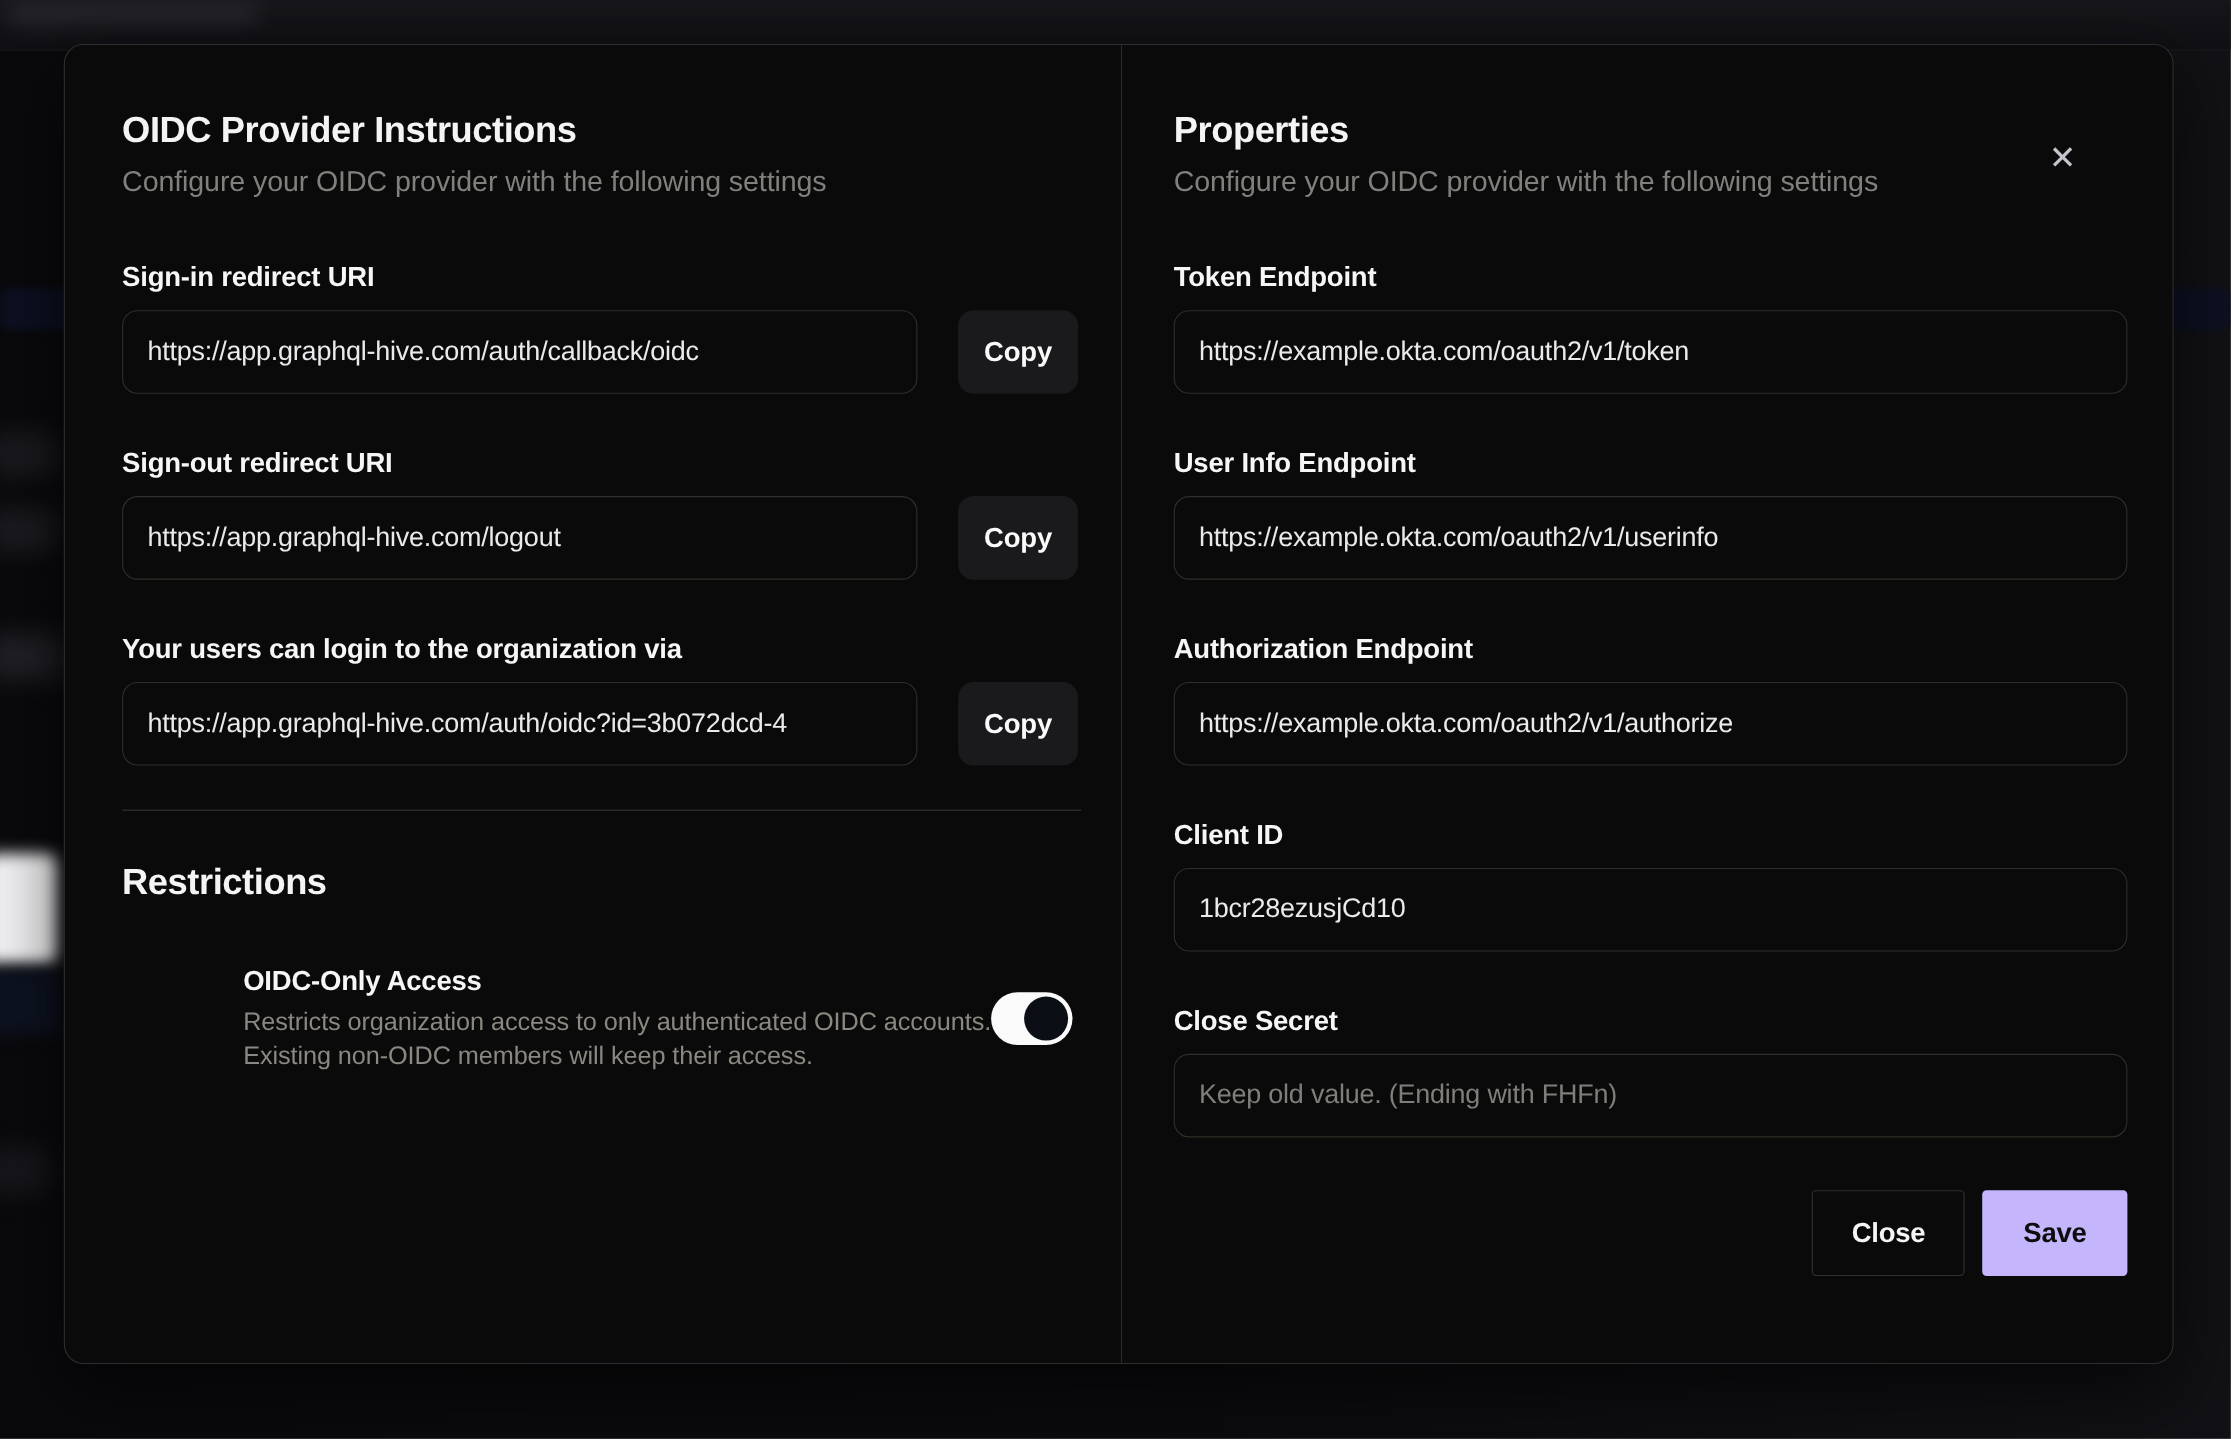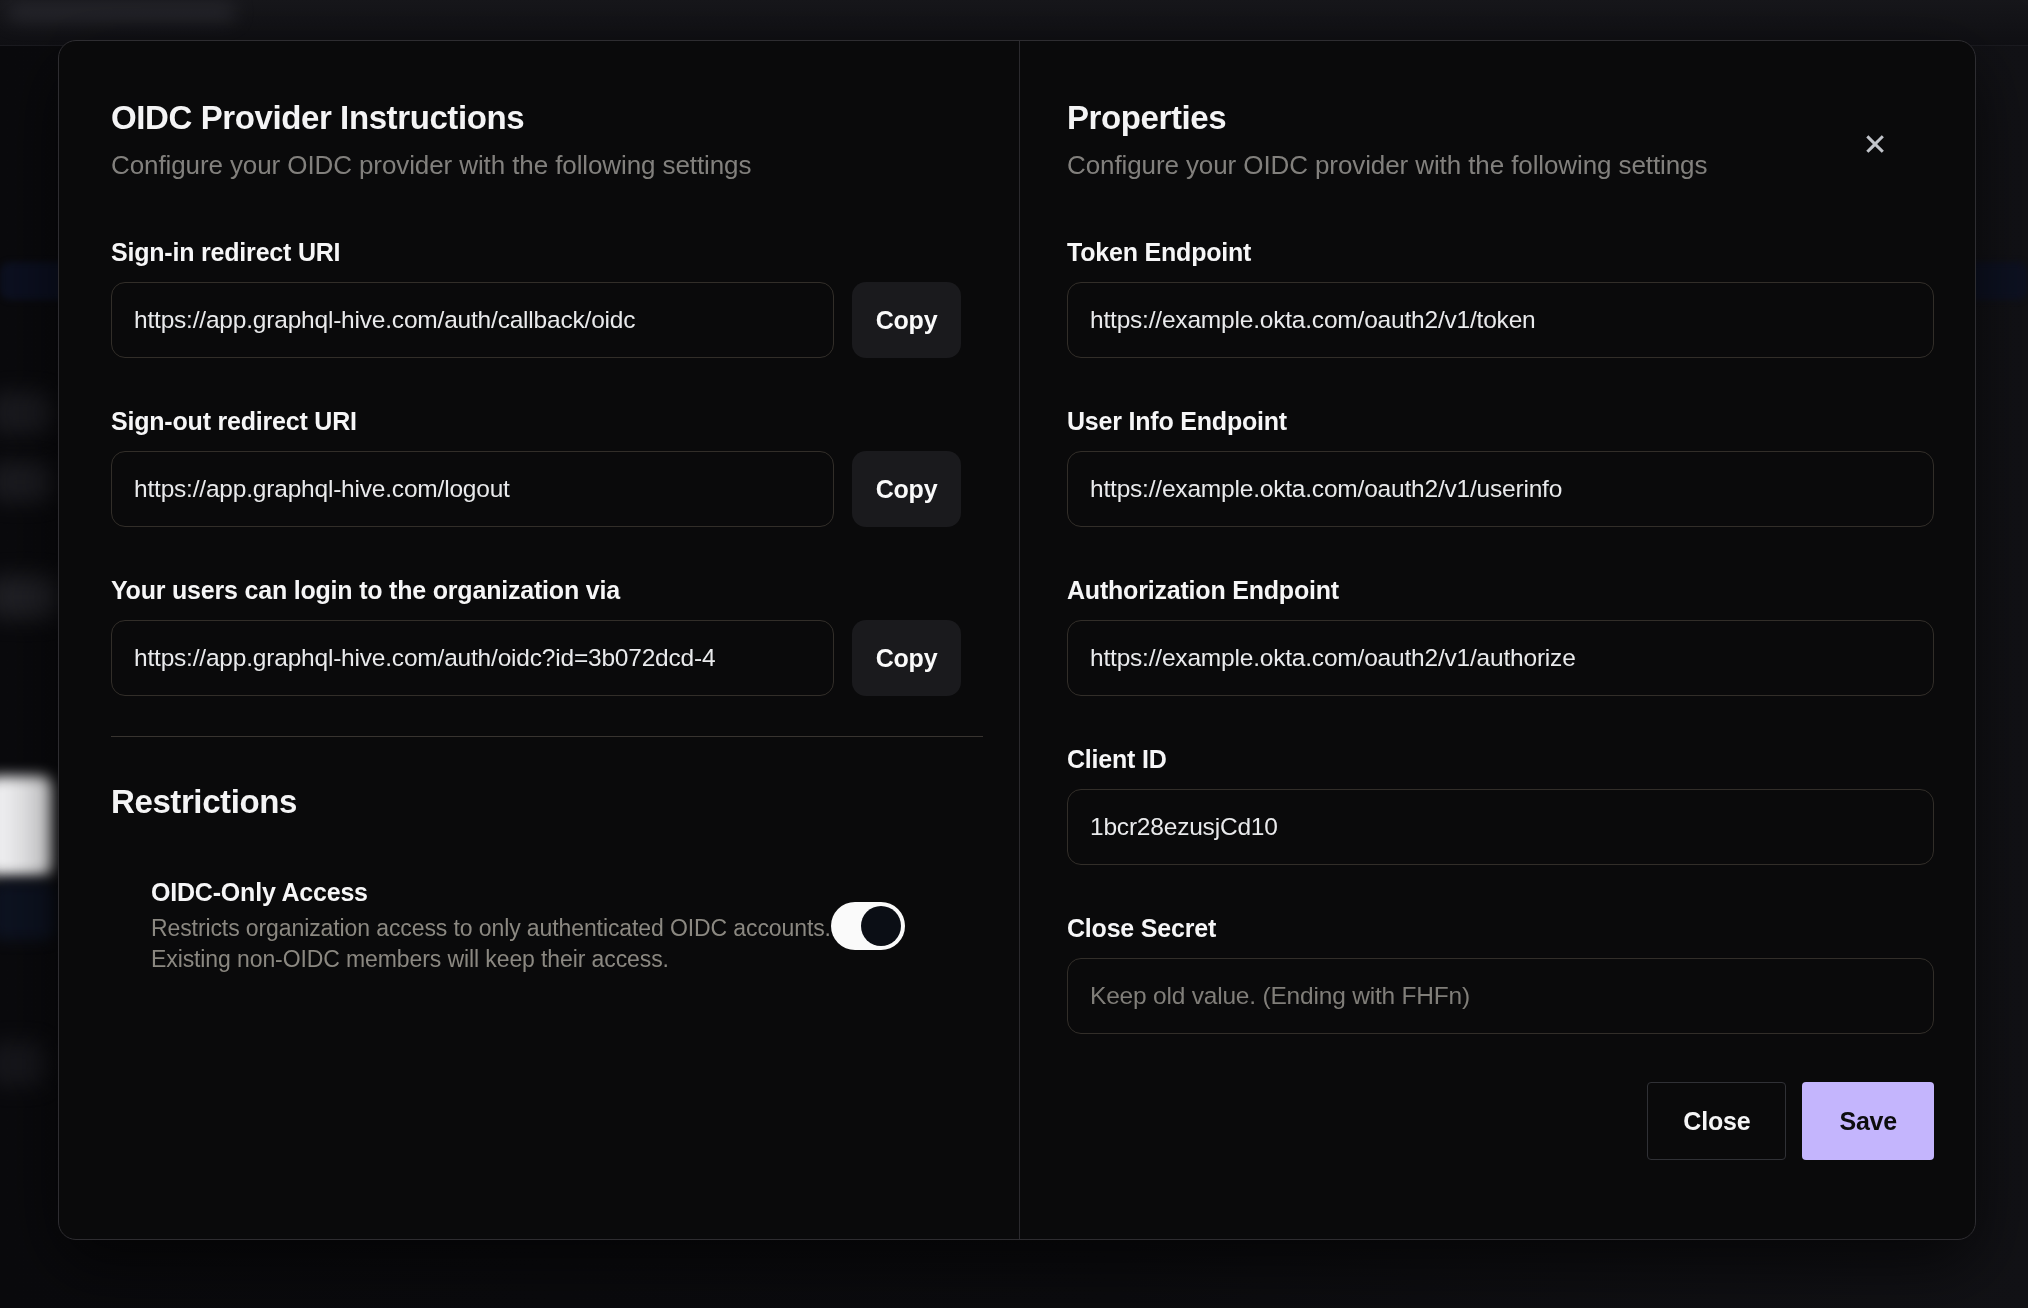--- a/index.html
+++ b/index.html
@@ -44,21 +44,21 @@
   h2.section-title {
     font-size: 33px; font-weight: 700; letter-spacing: -0.4px; color: #f4f4f5; line-height: 1.25;
   }
   p.section-subtitle {
     margin-top: 12px; font-size: 26px; color: #82807d; font-weight: 400; letter-spacing: -0.1px;
   }
 
   .field { margin-top: 48px; }
   .field-first { margin-top: 56px; }
   .field-label { font-size: 25px; font-weight: 600; color: #f6f6f7; line-height: 30px; letter-spacing: -0.2px; }
-  .field-row { display: flex; gap: 18px; margin-top: 15px; }
+  .field-row { display: flex; gap: 37px; margin-top: 15px; }
 
   input.text-input {
     height: 76px; border-radius: 14px;
     background: transparent;
     border: 1px solid #322e29;
     color: #e9eaec; font-size: 24.5px; font-family: inherit;
     padding: 0 22px; outline: none; width: 100%;
     letter-spacing: -0.2px;
     text-overflow: clip; white-space: nowrap; overflow: hidden;
   }
@@ -69,21 +69,21 @@
     width: 109px; height: 76px; border-radius: 14px; border: none;
     background: #1a1a1d; color: #fafafa;
     font-size: 25px; font-weight: 600; font-family: inherit; cursor: pointer;
     letter-spacing: -0.2px;
   }
 
   hr.left-divider { border: none; height: 1px; background: #383430; margin-top: 40px; }
 
   h2.restrictions-title { margin-top: 44px; }
 
-  .toggle-row { margin-top: 54px; display: flex; align-items: center; justify-content: flex-start; padding-right: 8px; margin-left: 40px; }
+  .toggle-row { margin-top: 54px; display: flex; align-items: center; justify-content: flex-end; padding-right: 8px; }
   .toggle-texts { max-width: 740px; }
   .toggle-label { font-size: 25px; font-weight: 600; color: #f6f6f7; line-height: 30px; letter-spacing: -0.2px; }
   .toggle-desc { margin-top: 6px; font-size: 23px; line-height: 31px; color: #8b8881; letter-spacing: -0.1px; }
 
   .toggle {
     width: 74px; height: 48px; border-radius: 24px; background: #fafafa;
     position: relative; cursor: pointer; flex: none;
   }
   .toggle .knob {
     position: absolute; right: 4px; top: 4px; width: 40px; height: 40px;

